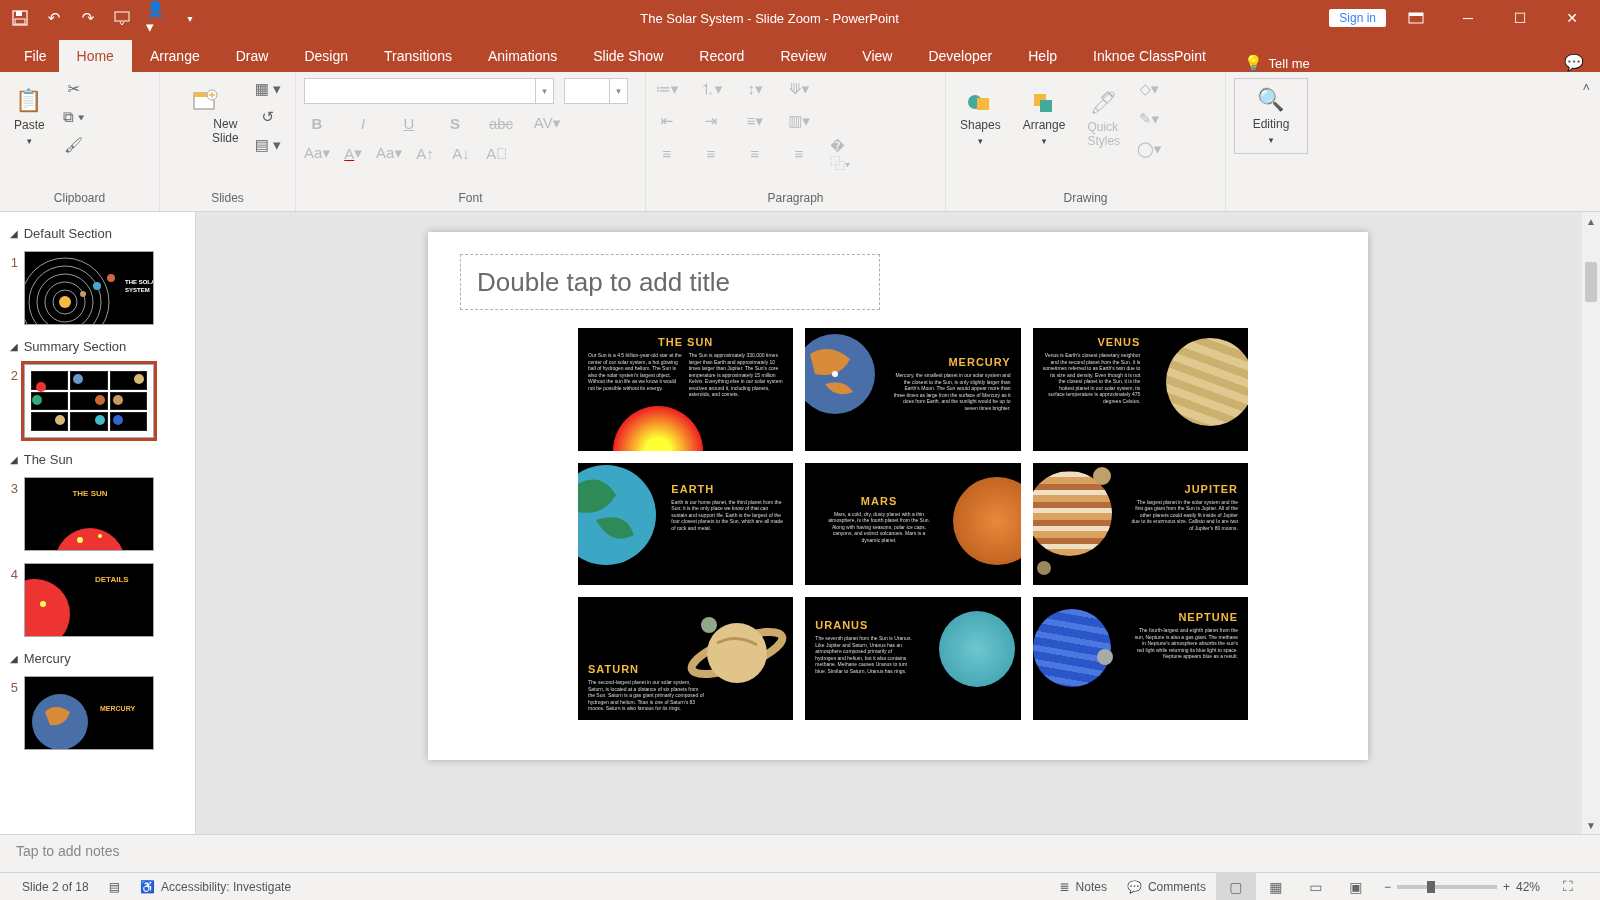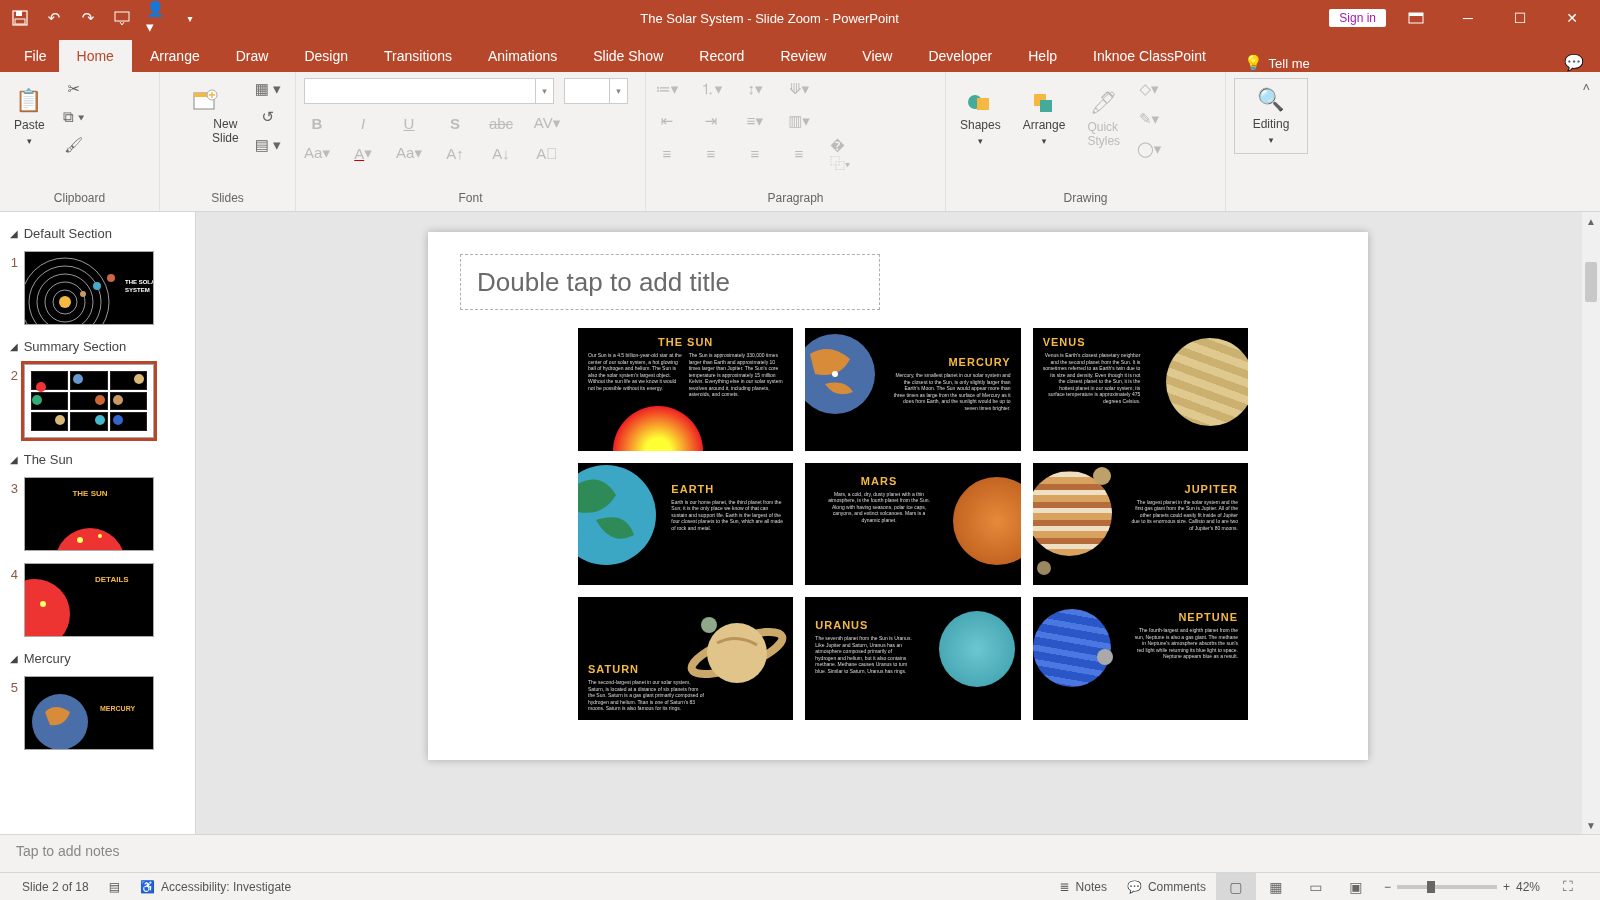--- a/index.html
+++ b/index.html
@@ -4,21 +4,21 @@
 <style>
 * { margin:0; padding:0; box-sizing:border-box; font-family:"Segoe UI",Arial,sans-serif; user-select:none; }
 body { width:1600px; height:900px; background:#fff; overflow:hidden; display:flex; flex-direction:column; }
 
 
 .titlebar { height:36px; background:#b7472a; display:flex; align-items:center; color:#fff; font-size:12px; }
 .qat { display:flex; gap:14px; padding:0 10px; align-items:center; }
 .qat .ic { width:20px; height:20px; display:flex; align-items:center; justify-content:center; font-size:15px; color:#fff; }
 .title-text { flex:1; text-align:center; font-size:13px; }
 .winctrl { display:flex; align-items:center; gap:8px; padding-right:6px; }
-.signin { background:#fff; color:#a21caf; padding:2px 10px; font-size:12px; border-radius:2px; }
+.signin { background:#fff; color:#3b82f6; padding:2px 10px; font-size:12px; border-radius:2px; }
 .winctrl .wc { width:44px; height:36px; display:flex; align-items:center; justify-content:center; font-size:14px; }
 
 
 .tabs { height:36px; background:#b7472a; display:flex; align-items:flex-end; padding-left:12px; gap:0; color:#fff; }
 .tab { padding:8px 18px 8px 18px; font-size:14px; cursor:pointer; }
 .tab.active { background:#f3f2f1; color:#b7472a; }
 .tab.file { padding-left:12px; padding-right:12px; }
 .tellme { margin-left:20px; display:flex; align-items:center; gap:6px; font-size:13px; }
 .tellme .bulb { font-size:15px; }
 .comment-ic { margin-left:auto; padding:0 16px; font-size:16px; }
@@ -203,21 +203,21 @@
             <u>U</u>
           </span>
         <span class="sml disabled">
             <b>S</b>
           </span>
         <span class="sml disabled">
             <s>abc</s>
           </span>
         <span class="sml disabled">AV▾</span>
       </div>
-      <div class="row disabled" style="gap:20px;">
+      <div class="row disabled" style="">
         <span class="sml disabled">Aa▾</span>
         <span class="sml disabled"><u style="text-decoration-color:#c00;">A</u>▾</span>
         <span class="sml disabled">Aa▾</span>
         <span class="sml disabled">A↑</span>
         <span class="sml disabled">A↓</span>
         <span class="sml disabled">A⃠</span>
       </div>
     </div>
     <div class="lbl">Font</div>
   </div>
@@ -429,41 +429,41 @@
               </svg>
             </div>
           <div style="position:absolute;right:10px;top:28px;width:55%;">
             <div class="ctitle" style="text-align:right;">MERCURY</div>
             <div class="ctext" style="text-align:right;">Mercury, the smallest planet in our solar system and the closest to the Sun, is only slightly larger than Earth's Moon. The Sun would appear more than three times as large from the surface of Mercury as it does from Earth, and the sunlight would be up to seven times brighter.</div>
           </div>
         </div>
 
         <div class="card">
           <div style="width:50%;">
-            <div class="ctitle" style="text-align:left;">VENUS</div>
+            <div class="ctitle" style="text-align:right;">VENUS</div>
             <div class="ctext" style="text-align:right;">Venus is Earth's closest planetary neighbor and the second planet from the Sun. It is sometimes referred to as Earth's twin due to its size and density. Even though it is not the closest planet to the Sun, it is the hottest planet in our solar system; its surface temperature is approximately 475 degrees Celsius.</div>
           </div>
           <div class="planet" style="width:88px;height:88px;background:repeating-linear-gradient(20deg,#e0c98f 0 8px,#cbb06f 8px 16px);top:10px;right:-6px;"></div>
         </div>
 
         <div class="card">
           <div class="planet" style="width:100px;height:100px;background:#3ba7c4;top:2px;left:-22px;">
               <svg width="100" height="100" viewBox="0 0 100 100">
                 <path d="M20 20 Q45 5 60 30 Q45 55 15 45Z" fill="#2e8b57"></path>
                 <path d="M40 55 Q70 45 78 70 Q55 82 40 55Z" fill="#2e8b57"></path>
               </svg>
             </div>
           <div style="position:absolute;right:10px;top:20px;width:52%;">
             <div class="ctitle">EARTH</div>
             <div class="ctext">Earth is our home planet, the third planet from the Sun; it is the only place we know of that can sustain and support life. Earth is the largest of the four closest planets to the Sun, which are all made of rock and metal.</div>
           </div>
         </div>
 
         <div class="card">
-          <div style="width:55%;margin-left:10px;margin-top:4px;">
+          <div style="width:55%;margin-left:10px;margin-top:24px;">
             <div class="ctitle" style="text-align:center;">MARS</div>
             <div class="ctext" style="text-align:center;">Mars, a cold, dry, dusty planet with a thin atmosphere, is the fourth planet from the Sun. Along with having seasons, polar ice caps, canyons, and extinct volcanoes. Mars is a dynamic planet.</div>
           </div>
           <div class="planet" style="width:88px;height:88px;background:radial-gradient(circle,#e78a3a,#b55418);top:14px;right:-20px;"></div>
         </div>
 
         <div class="card">
           <div class="planet" style="width:85px;height:85px;background:repeating-linear-gradient(0deg,#d9a25f 0 7px,#eee0c4 7px 12px,#b56b3a 12px 18px);top:8px;left:-6px;"></div>
           <div class="planet" style="width:18px;height:18px;background:#bda06a;top:4px;left:60px;"></div>
           <div class="planet" style="width:14px;height:14px;background:#9c8860;bottom:10px;left:4px;"></div>

